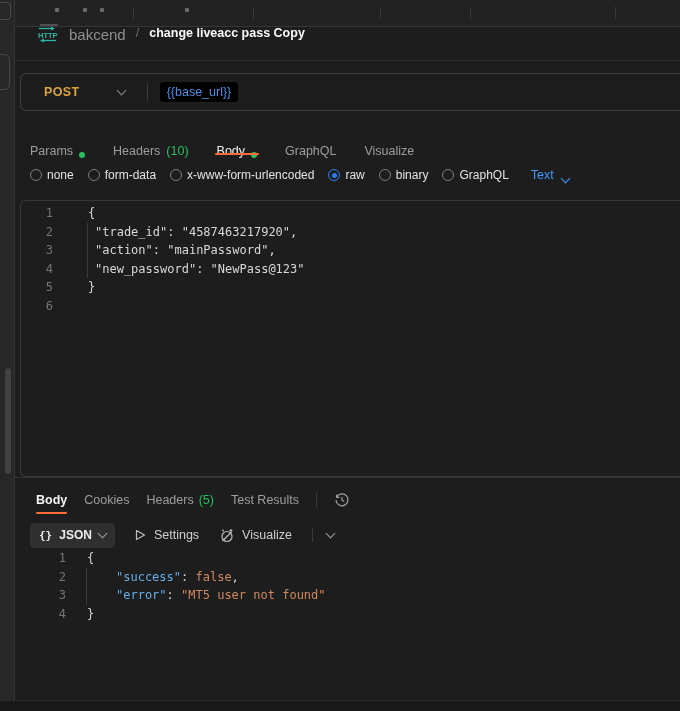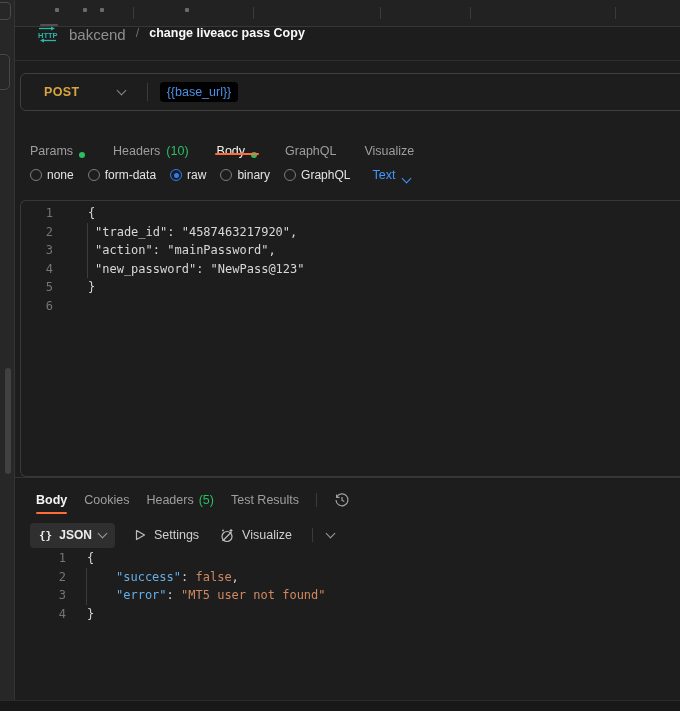--- a/index.html
+++ b/index.html
@@ -165,20 +165,24 @@
 
 <div class="mode">
       <span class="radio"></span>
       <span>none</span>
     </div>
     <div class="mode">
       <span class="radio"></span>
       <span>form-data</span>
     </div>
     <div class="mode">
+      <span class="radio"></span>
+      <span>x-www-form-urlencoded</span>
+    </div>
+    <div class="mode">
       <span class="radio sel">
         <span class="radio-dot"></span>
       </span>
       <span>raw</span>
     </div>
     <div class="mode">
       <span class="radio"></span>
       <span>binary</span>
     </div>
     <div class="mode">

